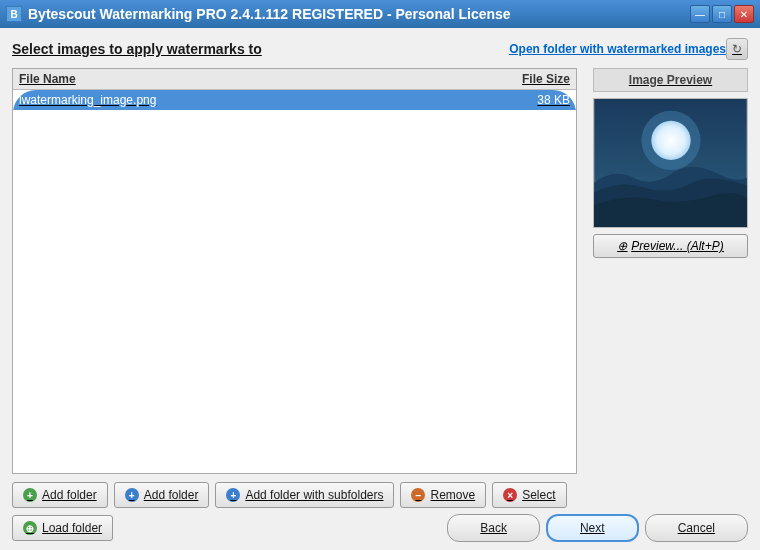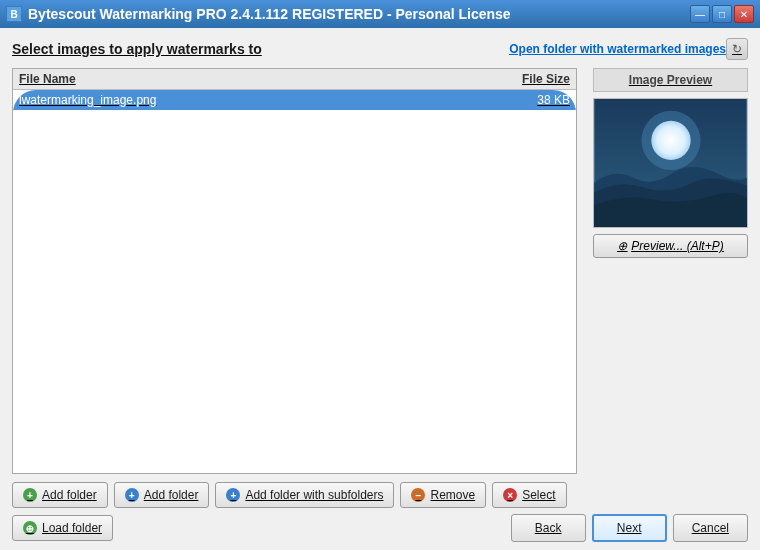--- a/index.html
+++ b/index.html
@@ -275,22 +275,22 @@
       color: #1a1a1a;
     }
     .nav-spacer { flex: 1; }
     .nav-buttons {
       display: flex;
       gap: 6px;
     }
     .nav-btn {
       background: linear-gradient(to bottom, #f8f8f8, #e0e0e0);
       border: 1px solid #999;
-      border-radius: 3px;
-      padding: 5px 18px;
+      border-radius: 12px;
+      padding: 5px 32px;
       cursor: pointer;
       font-size: 12px;
       color: #1a1a1a;
       min-width: 75px;
       text-align: center;
     }
     .nav-btn.next {
       border: 2px solid #4a90d9;
       background: linear-gradient(to bottom, #f0f8ff, #d8ecff);
     }

